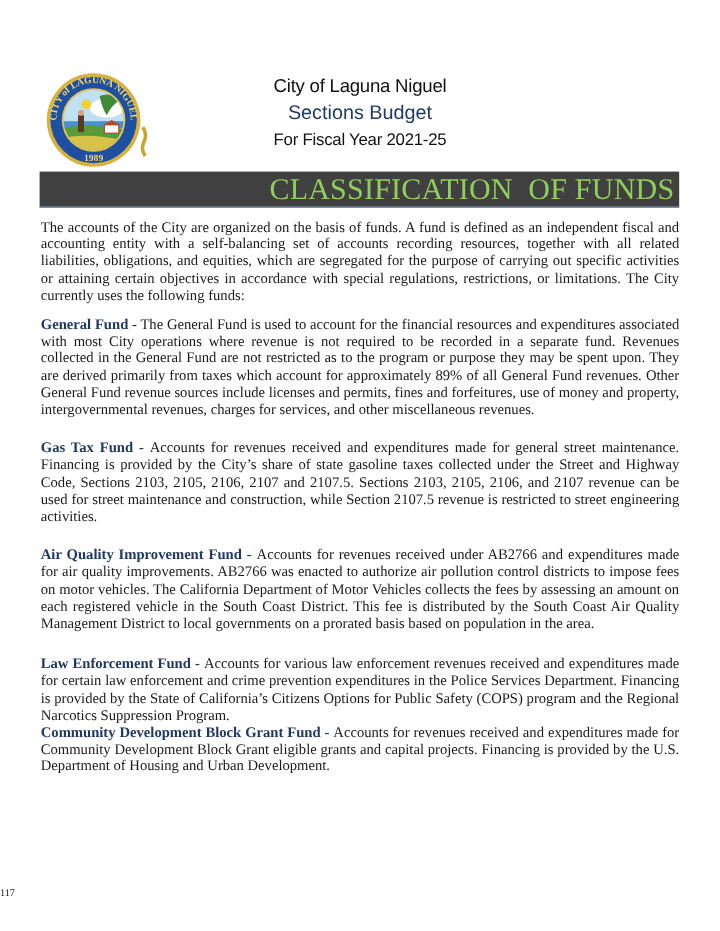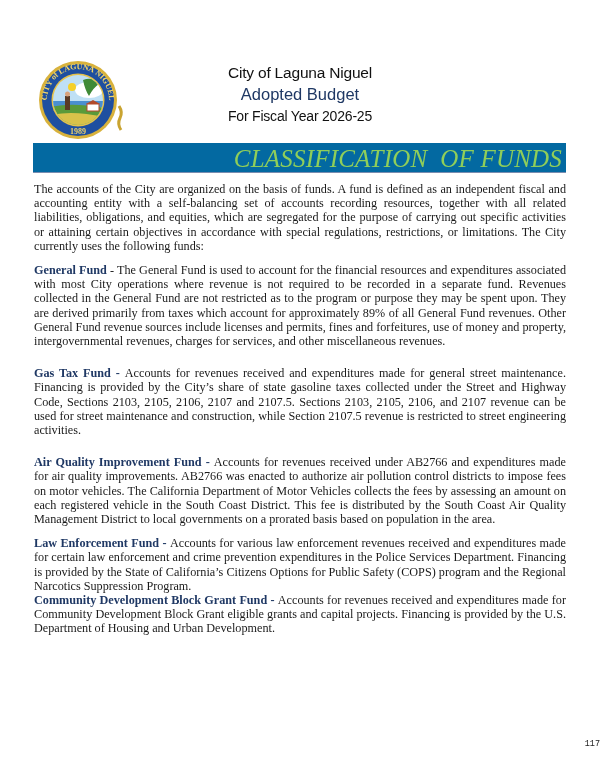--- a/index.html
+++ b/index.html
@@ -6,28 +6,28 @@
   body { width: 600px; height: 776px; position: relative; overflow: hidden; }
   .page { position: absolute; left: 0; top: 0; width: 600px; height: 776px; background: #fff; }
 
   .seal { position: absolute; left: 31px; top: 60px; width: 96px; height: 80px; }
 
   .title-block { position: absolute; left: 150px; width: 300px; top: 62px; text-align: center; }
   .title-line1 { font-family: "Liberation Sans", "DejaVu Sans", sans-serif; font-size: 15.5px; color: #111; line-height: 22px; letter-spacing: -0.2px; }
   .title-line2 { font-family: "Liberation Sans", "DejaVu Sans", sans-serif; font-size: 16.5px; color: #1f3864; line-height: 21px; }
   .title-line3 { font-family: "Liberation Sans", "DejaVu Sans", sans-serif; font-size: 14px; color: #111; line-height: 22px; letter-spacing: -0.2px; }
 
-  .banner { position: absolute; left: 33px; top: 143px; width: 533px; height: 29px; background: #0369a1; border-bottom: 1px solid #7a8db0; font-style: italic; }
+  .banner { position: absolute; left: 33px; top: 143px; width: 533px; height: 29px; background: #404040; border-bottom: 1px solid #7a8db0; }
   .banner-text { position: absolute; right: 4px; top: 1px; font-family: "Liberation Serif", "DejaVu Serif", serif; font-size: 25px; line-height: 29px; color: #8fce5a; letter-spacing: 0.2px; white-space: nowrap; }
 
   .body { position: absolute; left: 34px; width: 532px; top: 182px; font-family: Liberation Serif, serif; font-size: 12.2px; line-height: 14.2px; color: #1a1a1a; text-align: justify; }
   .para { margin: 0; }
   .label { font-weight: bold; color: #1f3864; }
 
-  .page-number { position: absolute; left: 0; width: 600px; top: 739px; text-align: right; font-family: Liberation Mono, monospace; font-size: 8.5px; color: #222; }
+  .page-number { position: absolute; left: 0; width: 600px; top: 739px; text-align: left; font-family: Liberation Serif, serif; font-size: 8.5px; color: #222; }
 </style>
 </head>
 <body>
 
 <div class="page">
 
   <div class="seal">
     <svg width="96" height="80" viewBox="0 0 96 80" xmlns="http://www.w3.org/2000/svg">
 
       <path d="M88 46 q4 6 1 12 q-3 6 1 12" stroke="#c9a431" stroke-width="3" fill="none"></path>
@@ -60,41 +60,41 @@
       </defs>
       <text font-family="Liberation Serif, serif" font-size="8" font-weight="bold" fill="#f0d46a">
         <textPath href="#ringPath" startOffset="50%" text-anchor="middle">CITY of LAGUNA NIGUEL</textPath>
       </text>
       <text x="47" y="74" text-anchor="middle" font-family="Liberation Serif, serif" font-size="8" font-weight="bold" fill="#f0d46a">1989</text>
     </svg>
   </div>
 
   <div class="title-block">
     <div class="title-line1">City of Laguna Niguel</div>
-    <div class="title-line2">Adopted Budget</div>
-    <div class="title-line3">For Fiscal Year 2026-25</div>
+    <div class="title-line2">Sections Budget</div>
+    <div class="title-line3">For Fiscal Year 2021-25</div>
   </div>
 
   <div class="banner">
     <span class="banner-text" style="white-space: pre;">CLASSIFICATION  OF FUNDS</span>
   </div>
 
   <div class="body">
     <p class="para" style="margin-bottom: 10px;">The accounts of the City are organized on the basis of funds.  A fund is defined as an independent fiscal and accounting entity with a self-balancing set of accounts recording resources, together with all related liabilities, obligations, and equities, which are segregated for the purpose of carrying out specific activities or attaining certain objectives in accordance with special regulations, restrictions, or limitations.  The City currently uses the following funds:</p>
 
     <p class="para" style="margin-bottom: 18px;">
       <span class="label">General Fund</span><span style="white-space: pre;"> - </span><span>The General Fund is used to account for the financial resources and expenditures associated with most City operations where revenue is not required to be recorded in a separate fund.  Revenues collected in the General Fund are not restricted as to the program or purpose they may be spent upon.  They are derived primarily from taxes which account for approximately 89% of all General Fund revenues.  Other General Fund revenue sources include licenses and permits, fines and forfeitures, use of money and property, intergovernmental revenues, charges for services, and other miscellaneous revenues.</span>
     </p>
 
     <p class="para" style="margin-bottom: 18px;">
       <span class="label">Gas Tax Fund</span><span class="label" style="white-space: pre;"> - </span><span>Accounts for revenues received and expenditures made for general street maintenance.  Financing is provided by the City’s share of state gasoline taxes collected under the Street and Highway Code, Sections 2103, 2105, 2106, 2107 and 2107.5.  Sections 2103, 2105, 2106, and 2107 revenue can be used for street maintenance and construction, while Section 2107.5 revenue is restricted to street engineering activities.</span>
     </p>
 
 
-    <p class="para" style="margin-bottom: 10px;">
+    <p class="para" style="margin-bottom: 20px;">
       <span class="label">Air Quality Improvement Fund</span><span class="label" style="white-space: pre;"> - </span><span>Accounts for revenues received under AB2766 and expenditures made for air quality improvements.  AB2766 was enacted to authorize air pollution control districts to impose fees on motor vehicles.  The California Department of Motor Vehicles collects the fees by assessing an amount on each registered vehicle in the South Coast District.  This fee is distributed by the South Coast Air Quality Management District to local governments on a prorated basis based on population in the area.</span>
     </p>
 
     <p class="para" style="margin-bottom: 0;">
       <span class="label">Law Enforcement Fund</span><span class="label" style="white-space: pre;"> - </span><span>Accounts for various law enforcement revenues received and expenditures made for certain law enforcement and crime prevention expenditures in the Police Services Department.  Financing is provided by the State of California’s Citizens Options for Public Safety (COPS) program and the Regional Narcotics Suppression Program.</span>
     </p>
 
     <p class="para">
       <span class="label">Community Development Block Grant Fund</span><span class="label" style="white-space: pre;"> - </span><span>Accounts for revenues received and expenditures made for Community Development Block Grant eligible grants and capital projects.  Financing is provided by the U.S. Department of Housing and Urban Development.</span>
     </p>

